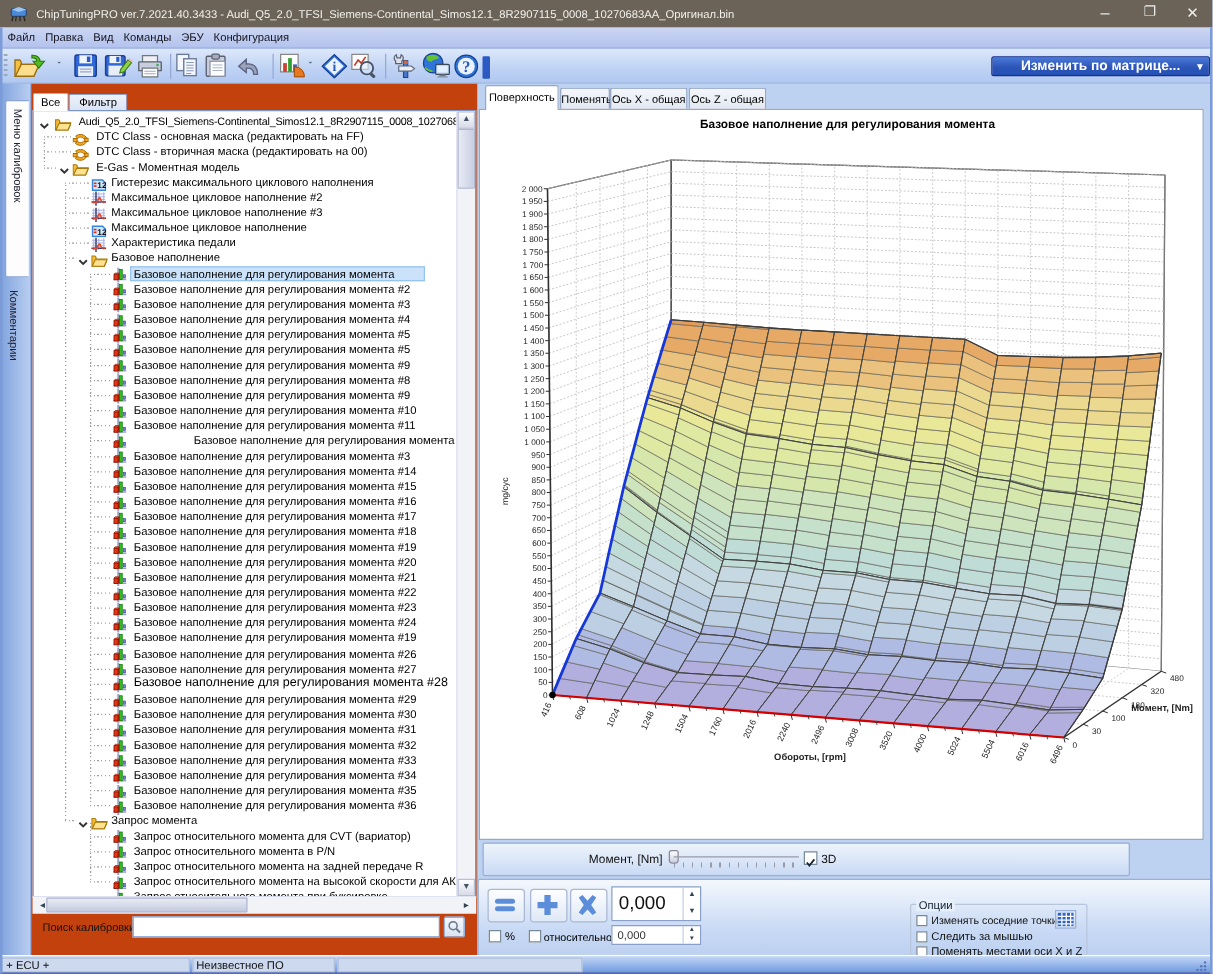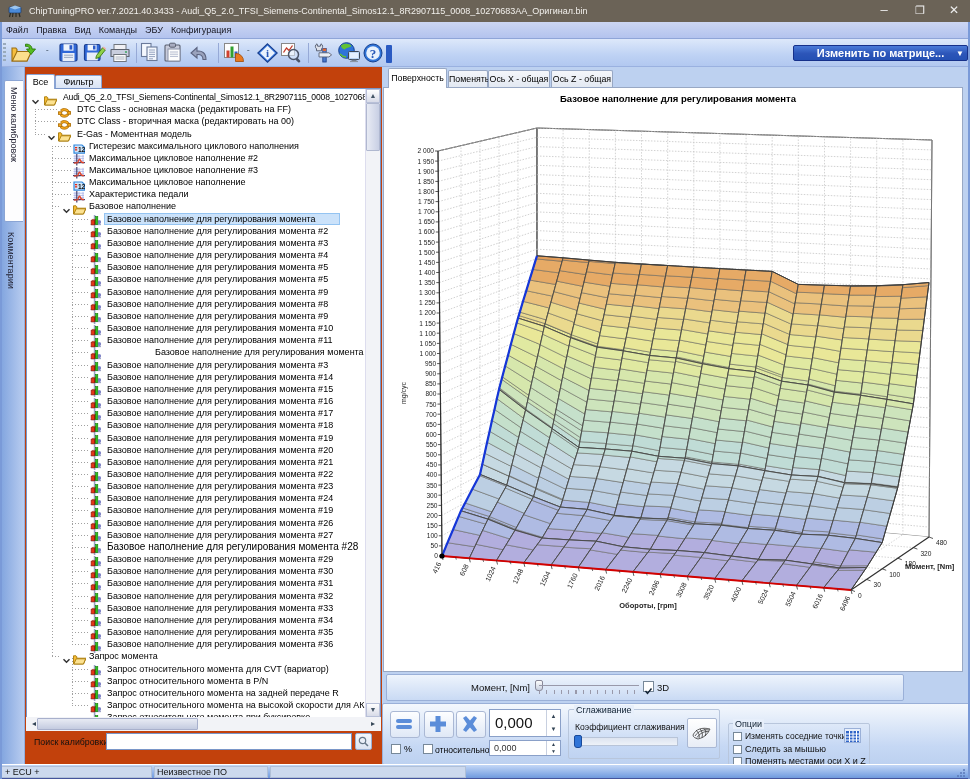--- a/index.html
+++ b/index.html
@@ -1843,38 +1843,20 @@
   </div>
   <div class="abs" style="left:8px;top:40px;width:10px;height:10px;background:#fff;border:1px solid #789;"></div>
   <div class="abs" style="left:21px;top:40px;font-size:9px;">%</div>
   <div class="abs" style="left:40px;top:40px;width:10px;height:10px;background:#fff;border:1px solid #789;"></div>
   <div class="abs" style="left:52px;top:41px;font-size:8.6px;">относительно</div>
   <div class="abs" style="left:106px;top:36px;width:72px;height:16px;background:#fff;border:1px solid #8aa0c8;">
    <div class="abs" style="left:4px;top:2px;font-size:9px;color:#333;">0,000</div>
    <div class="abs" style="right:0;top:0;width:14px;height:14px;border-left:1px solid #c8d0e0;font-size:5px;text-align:center;color:#345;line-height:7px;">▲<br>▼</div>
   </div>
 
-  <div class="abs" style="left:185px;top:5px;width:152px;height:50px;border:1px solid #b8c6dc;border-radius:2px;">
-   <div class="abs" style="left:5px;top:-5px;font-size:9px;padding:0 2px;color:#123;background:#e7effb;">Сглаживание</div>
-   <div class="abs" style="left:6px;top:12px;font-size:8.6px;color:#111;white-space:nowrap;">Коэффициент сглаживания</div>
-   <div class="abs" style="left:5px;top:27px;width:104px;height:9px;background:linear-gradient(#dde4f0,#eef2f8);border:1px solid #b8c4d8;"></div>
-   <div class="abs" style="left:5px;top:25px;width:8px;height:13px;background:#2f74d8;border:1px solid #1a4a9a;border-radius:2px 2px 3px 3px;"></div>
-   <div class="abs" style="left:118px;top:8px;width:30px;height:30px;background:linear-gradient(#ffffff,#e8edf6);border:1px solid #aab8d4;border-radius:2px;">
-    <svg width="24" height="24" viewBox="0 0 24 24" style="margin:2px;">
-            <g fill="none" stroke="#222" stroke-width="0.7">
-              <path d="M3 14 C6 8 12 6 20 8 C18 12 16 16 8 18 C5 17 3 16 3 14 Z"></path>
-              <path d="M5 15 C8 10 14 8 19 9"></path>
-              <path d="M7 16.5 C10 12 15 10 18.5 10.5"></path>
-              <path d="M6 9 C8 11 10 14 9 17"></path>
-              <path d="M10 8 C12 10 13 13 12 16.5"></path>
-              <path d="M14 7.5 C16 9.5 16.5 12 15 15"></path>
-            </g>
-          </svg>
-   </div>
-  </div>
 
   <div class="abs" style="left:345px;top:19px;width:142px;height:47px;border:1px solid #b8c6dc;border-radius:2px;">
    <div class="abs" style="left:4px;top:-5px;font-size:9px;padding:0 2px;color:#123;background:#e7effb;">Опции</div>
    <div class="abs" style="left:4px;top:8px;width:9px;height:9px;background:#fff;border:1px solid #789;"></div>
    <div class="abs" style="left:16px;top:7px;font-size:8.5px;color:#111;white-space:nowrap;">Изменять соседние точки</div>
    <div class="abs" style="left:115px;top:4px;width:17px;height:15px;background:linear-gradient(#e8f0fc,#cfdef4);border:1px solid #9ab0d8;"><svg width="13" height="11" viewBox="0 0 13 11" style="margin:1px;">
             <rect x="0" y="0" width="13" height="11" fill="#2f64c8"></rect>
             <g stroke="#fff" stroke-width="1">
               <line x1="0" y1="3" x2="13" y2="3"></line>
               <line x1="0" y1="6" x2="13" y2="6"></line>

